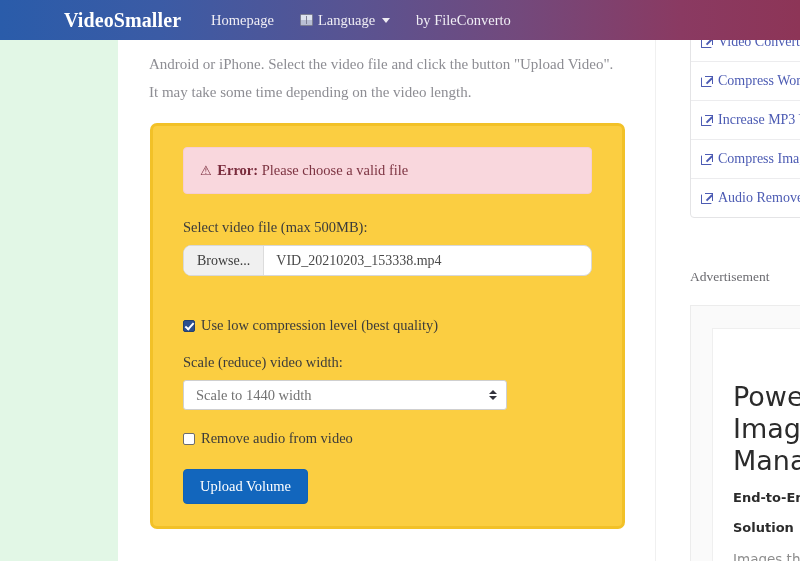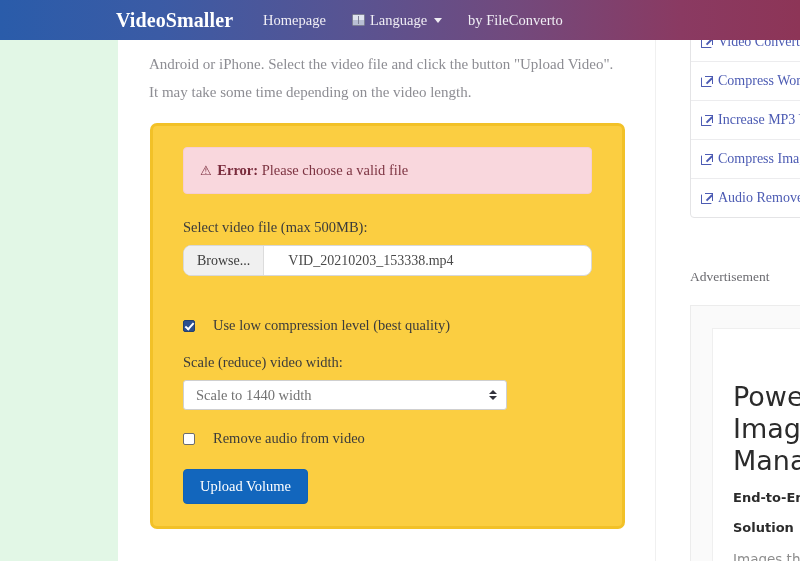--- a/index.html
+++ b/index.html
@@ -32,21 +32,21 @@
     position: absolute;
     left: 0; top: 0;
     width: 800px; height: 40px;
     background: linear-gradient(90deg, #2a5caa 0%, #3b5ba5 20%, #5a5391 45%, #73497c 65%, #8a3a62 85%, #8d3557 100%);
     display: flex;
     align-items: center;
     color: #ffffff;
     z-index: 10;
   }
   .brand {
-    margin-left: 116px;
+    margin-left: 64px;
     font-size: 20px;
     font-weight: bold;
     letter-spacing: .1px;
     color: #ffffff;
     white-space: nowrap;
   }
   .nav-links {
     display: flex;
     align-items: center;
     margin-left: 30px;
@@ -152,34 +152,34 @@
     background: #f0f0f0;
     border-right: 1px solid #dcdcdc;
     padding: 0 13px;
     display: flex;
     align-items: center;
     font-size: 14px;
     color: #3c3c3c;
     white-space: nowrap;
   }
   .file-name {
-    padding: 0 24px;
+    padding: 0 12px;
     display: flex;
     align-items: center;
     font-size: 14px;
     color: #4a4a4a;
     white-space: nowrap;
     overflow: hidden;
   }
 
   
   .check-row {
     display: flex;
     align-items: center;
-    gap: 18px;
+    gap: 6px;
     font-size: 14.5px;
     color: #3b3b3b;
     margin-bottom: 20px;
     cursor: pointer;
   }
   .cbox {
     width: 12px; height: 12px;
     flex: 0 0 auto;
     border: 1px solid #6d6d6d;
     border-radius: 2px;

